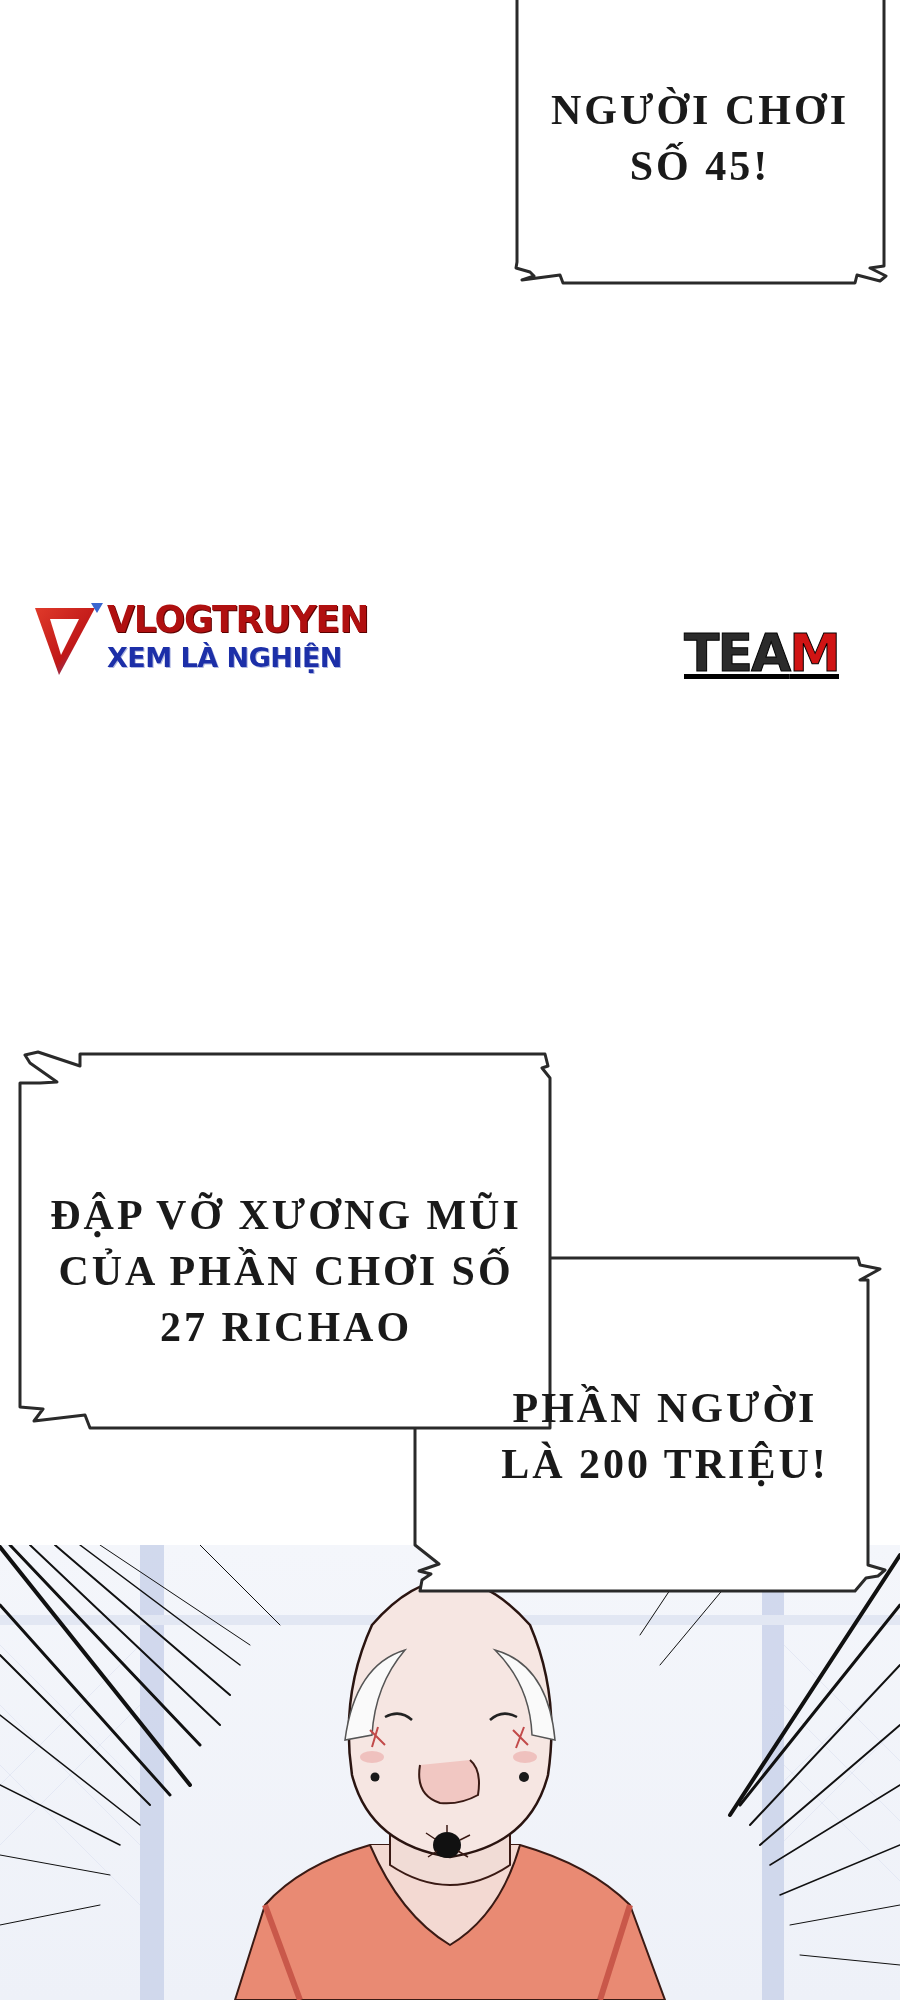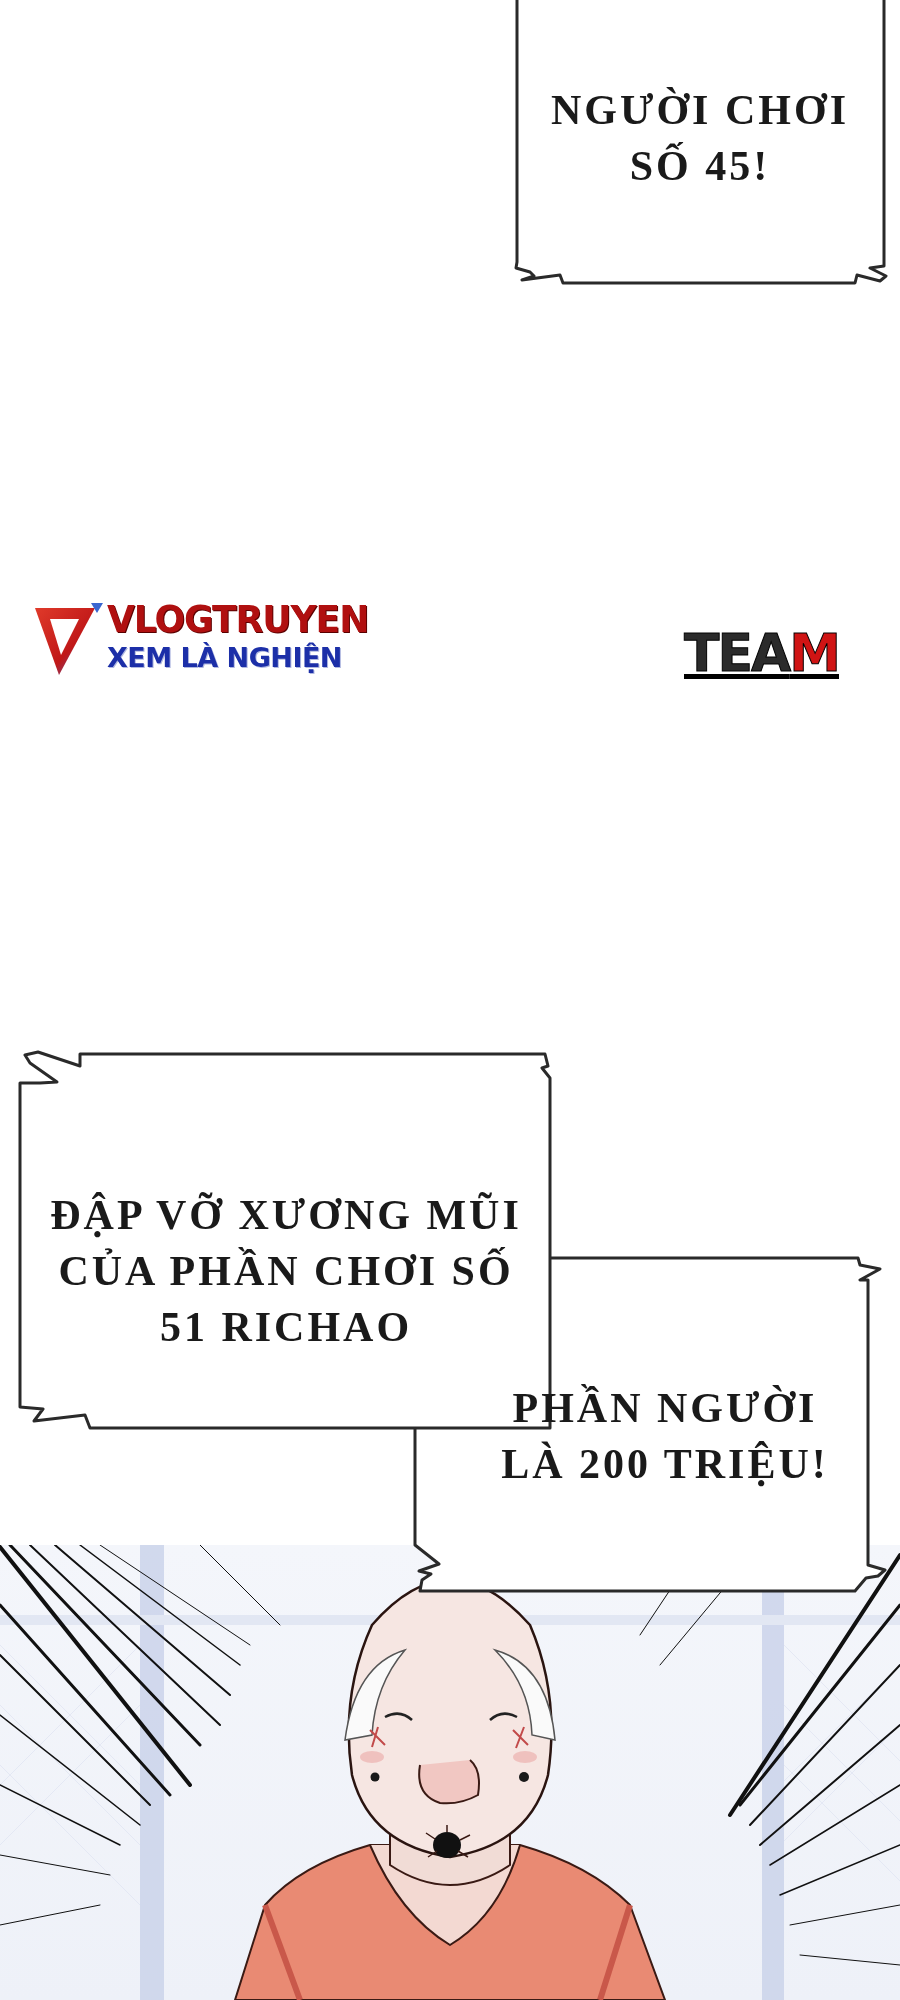--- a/index.html
+++ b/index.html
@@ -126,19 +126,19 @@
   <path d="M415,218 L858,218 L860,225 L880,229 L860,240 L868,240 L868,525 L885,530 L878,536 L866,538 L855,551 L420,551 L422,540 L431,534 L419,531 L439,524 L415,505 Z" fill="#ffffff" stroke="#2a2a2a" stroke-width="3" stroke-linejoin="round"></path>
 
   <path d="M25,15 L38,12 L80,26 L80,14 L545,14 L548,26 L542,28 L550,38 L550,388 L415,388 L415,388 L90,388 L85,375 L34,381 L43,369 L20,367 L20,43 L40,43 L57,42 L30,23 Z" fill="#ffffff" stroke="#2a2a2a" stroke-width="3" stroke-linejoin="round"></path>
 
   <rect x="418" y="222" width="130" height="164" fill="#ffffff"></rect>
 </svg>
 
 <div class="bubble-text" style="left:36px;top:1165px;width:500px;margin-top:22px;">
   <div>ĐẬP VỠ XƯƠNG MŨI</div>
   <div>CỦA PHẦN CHƠI SỐ</div>
-  <div>51 RICHAO</div>
+  <div>27 RICHAO</div>
 </div>
 
 <div class="bubble-text" style="left:450px;top:1380px;width:430px;">
   <div>PHẦN NGƯỜI</div>
   <div>LÀ 200 TRIỆU!</div>
 </div>
 
 </body></html>

